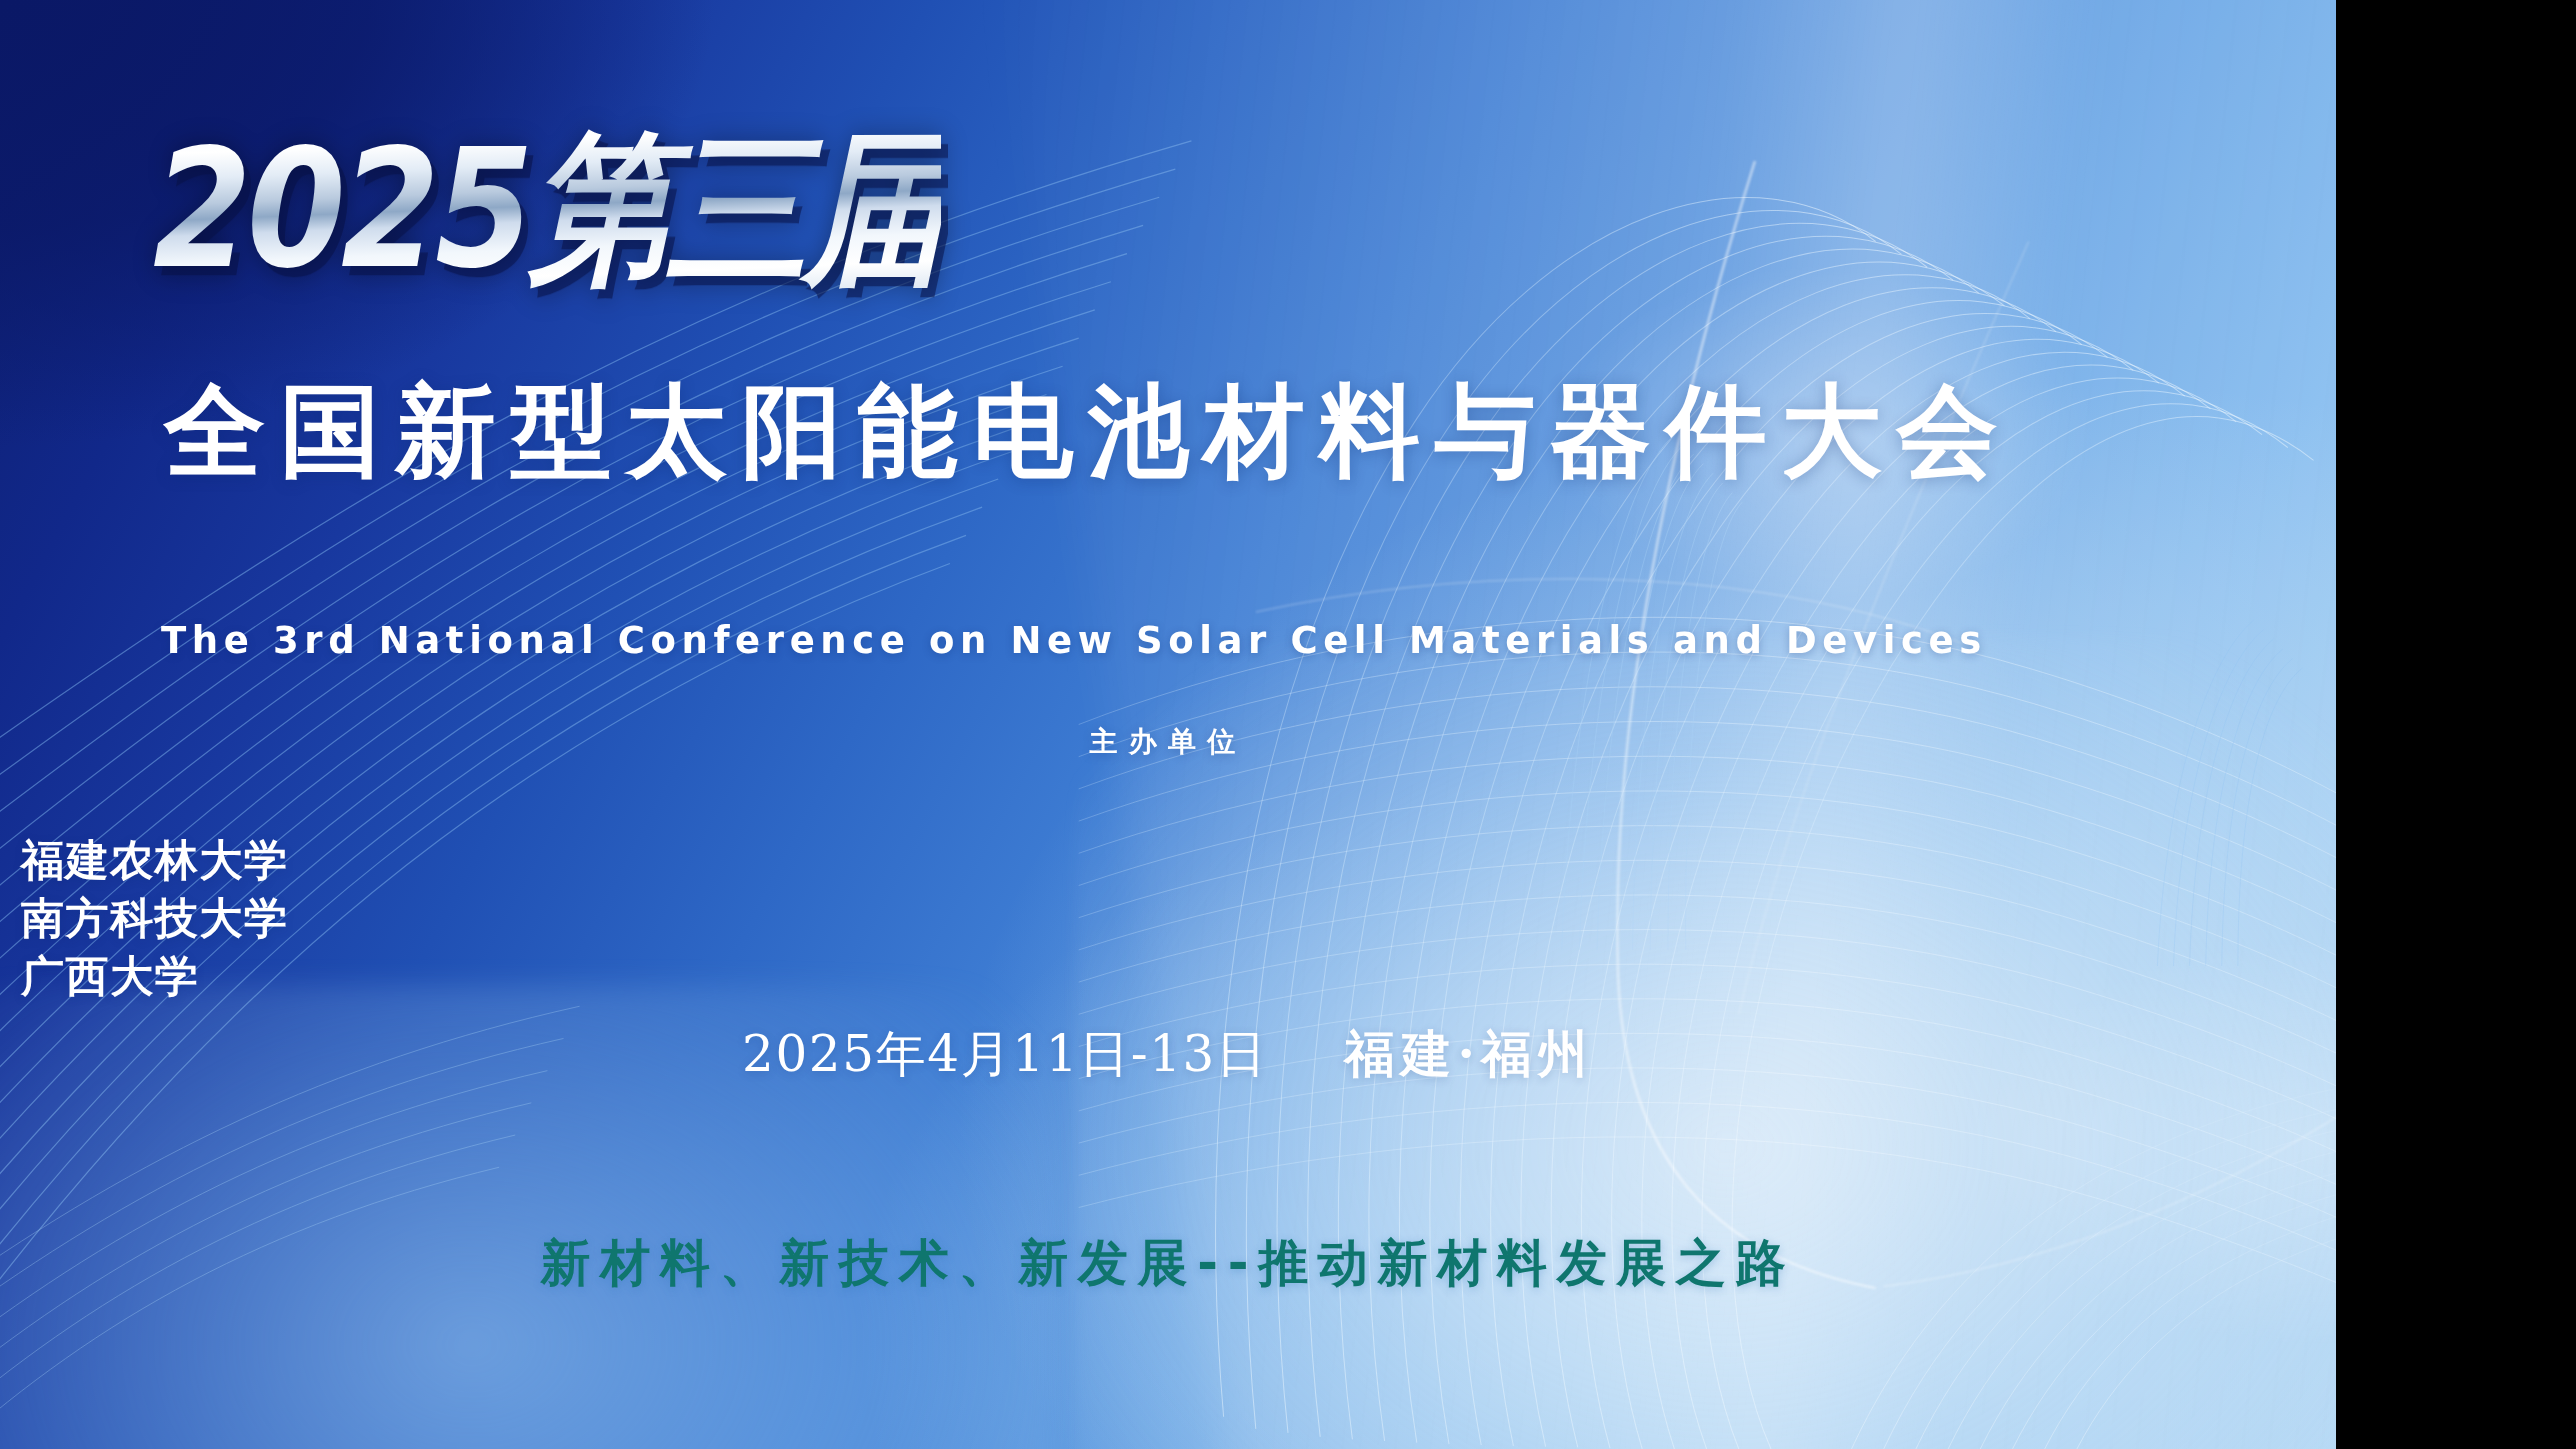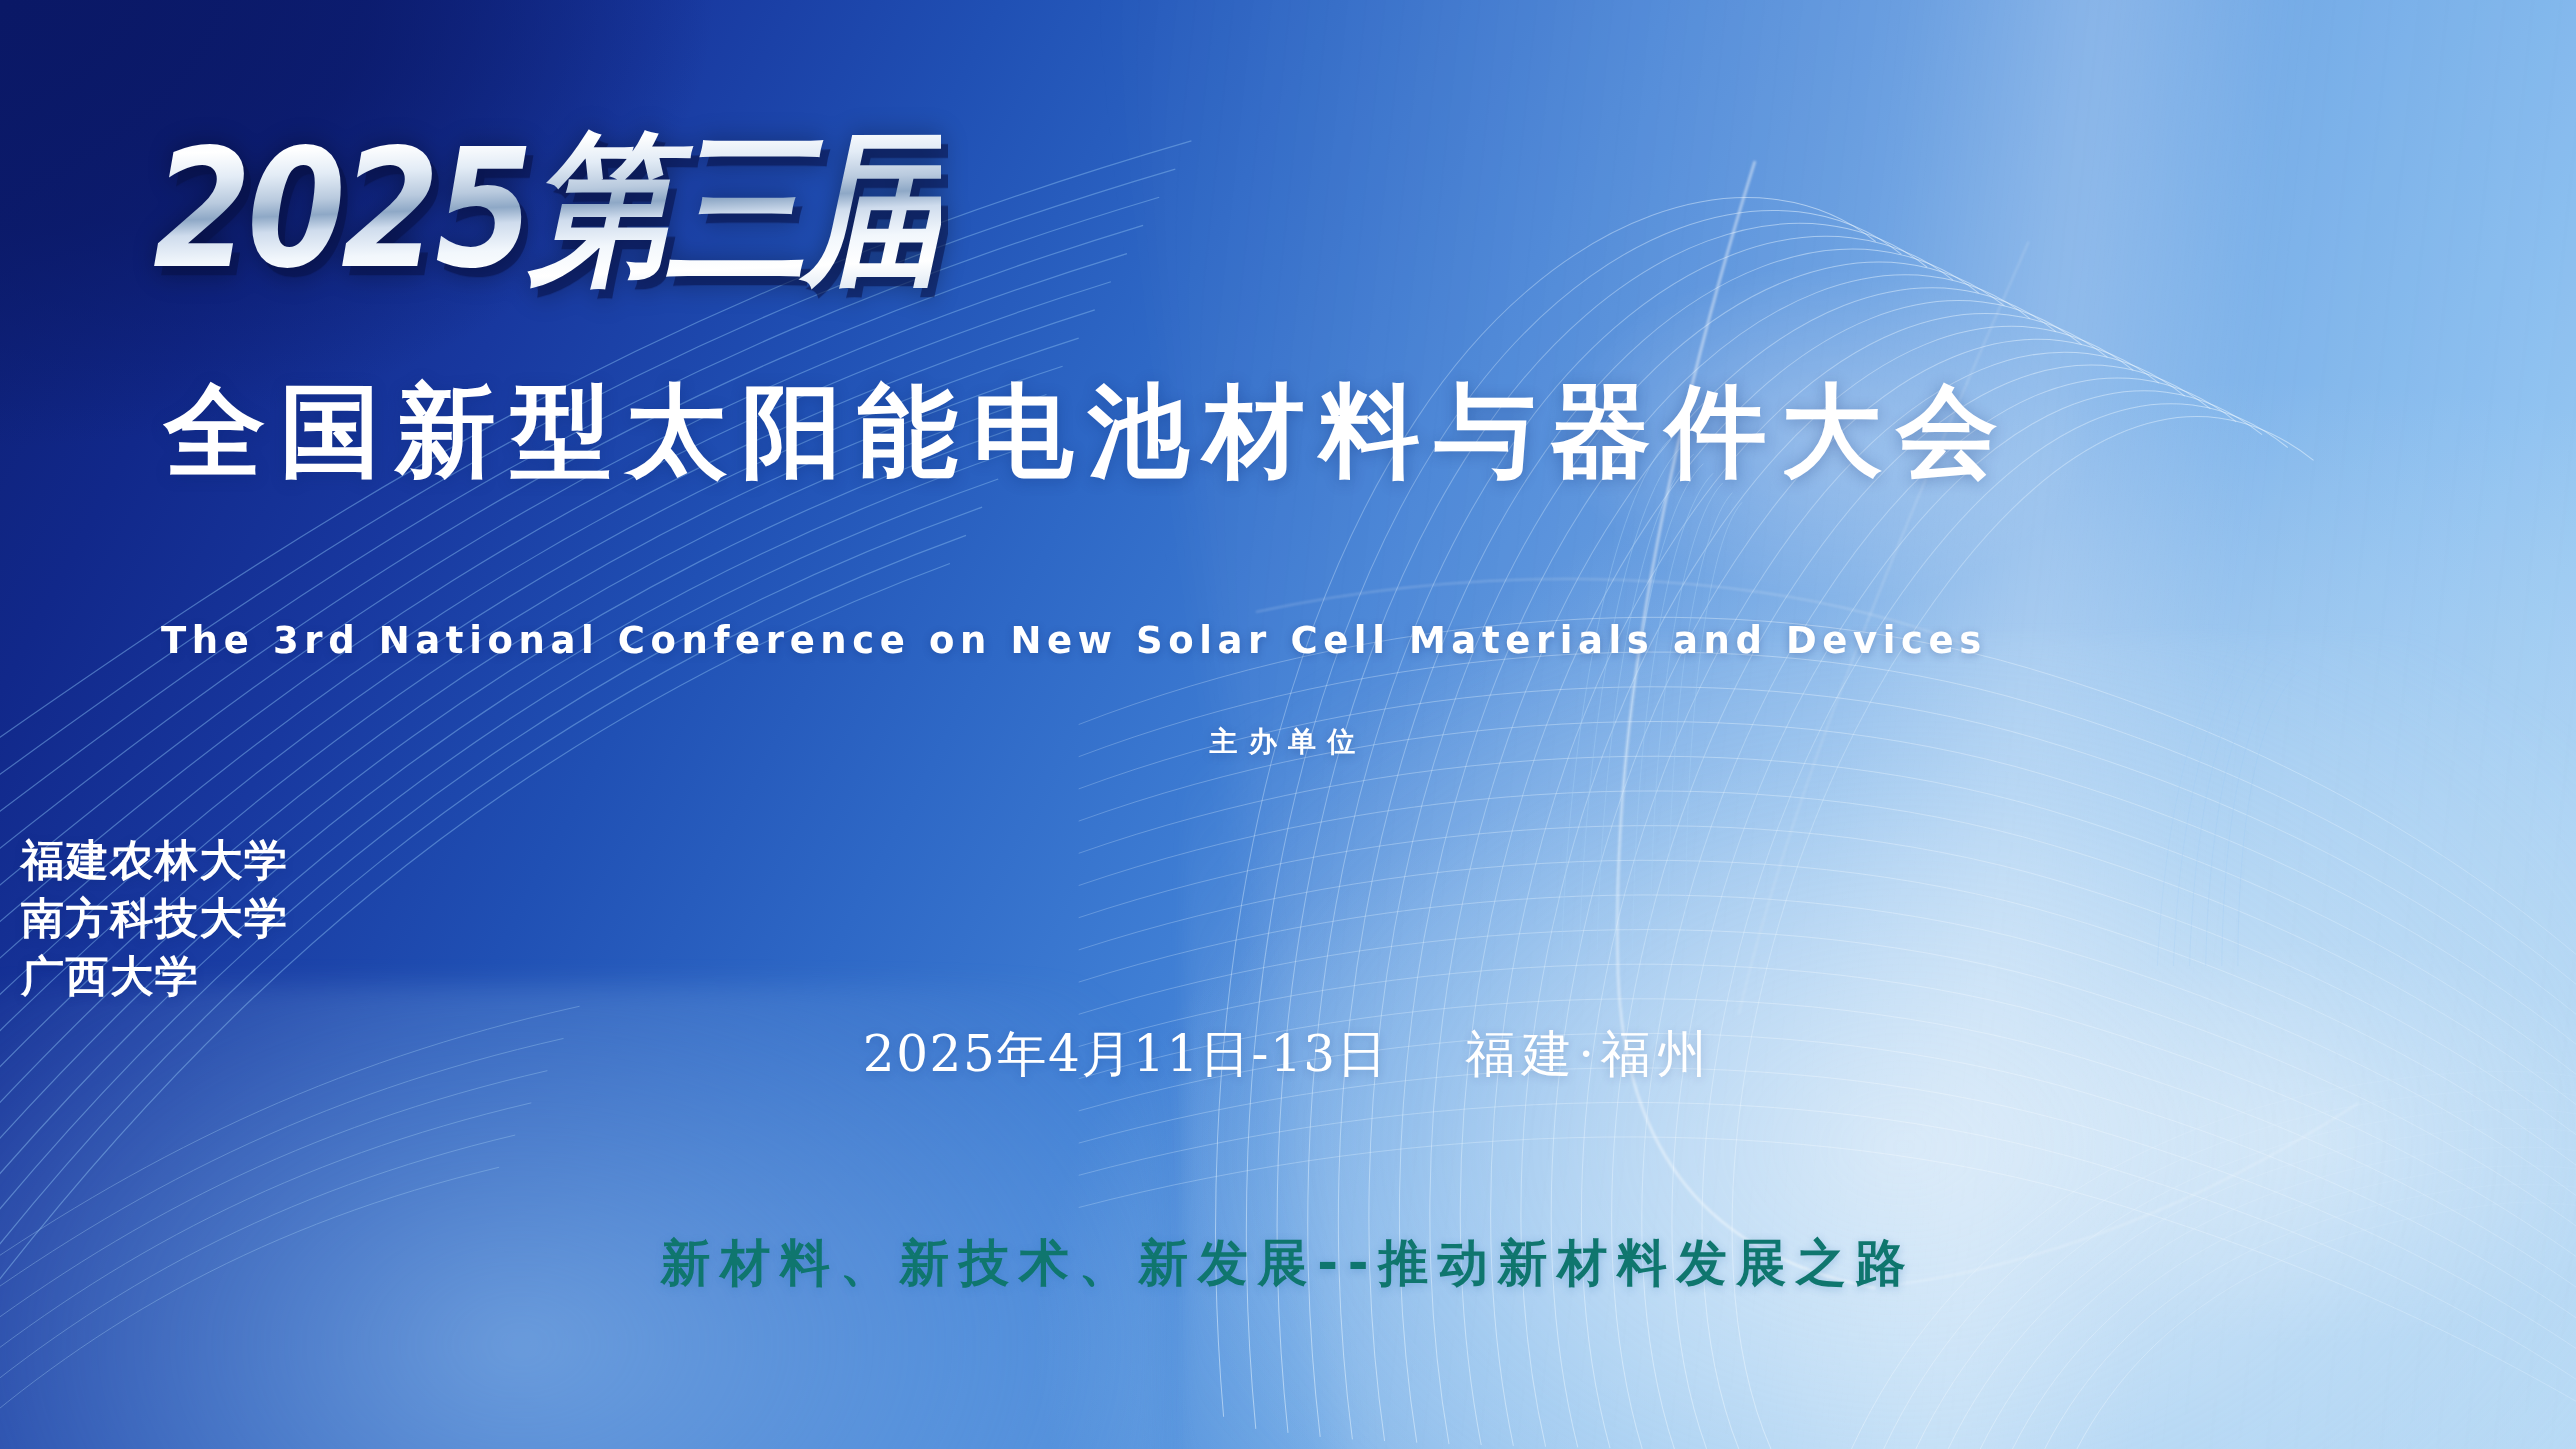--- a/index.html
+++ b/index.html
@@ -1,18 +1,18 @@
 <!DOCTYPE html>
 <html style="font-size:13px"><head>
 <meta charset="utf-8">
 <style>
   html,body{margin:0;padding:0;background:#000;}
   #banner{
     position:relative;
-    width:2576px;height:1449px;
+    width:2336px;height:1449px;
     overflow:hidden;
     font-family:"DejaVu Sans","Liberation Sans",sans-serif;
   }
 
   
   .bg-base{
     position:absolute;inset:0;
     background:
       radial-gradient(ellipse 1771px 1208px at 88% 78%, #b8d7f2 0%, rgba(184,215,242,0) 62%),
       radial-gradient(ellipse 1369px 966px at 72% 92%, #9ccaf0 0%, rgba(156,202,240,0) 60%),
@@ -128,21 +128,21 @@
   .datetime-row{
     position:absolute;left:0;right:0;top:1021px;
     display:flex;justify-content:center;align-items:baseline;
     font-family:"DejaVu Serif","Liberation Serif",serif;
     font-size:50px;
     color:#ffffff;
     letter-spacing:1.6px;
     text-shadow:0 1.6px 9.7px rgba(10,40,110,0.20);
   }
   .datetime-row .date{white-space:nowrap;}
-  .datetime-row .loc{white-space:nowrap;margin-left:77px;letter-spacing:6.4px;}
+  .datetime-row .loc{white-space:nowrap;margin-left:77px;letter-spacing:6.4px;font-weight:bold;}
 
   
   .slogan{
     position:absolute;left:0;right:0;top:1230px;
     text-align:center;
     font-family:"DejaVu Sans","Liberation Sans",sans-serif;
     font-size:50px;font-weight:bold;
     letter-spacing:9.7px;
     color:#0f766e;
     white-space:nowrap;

